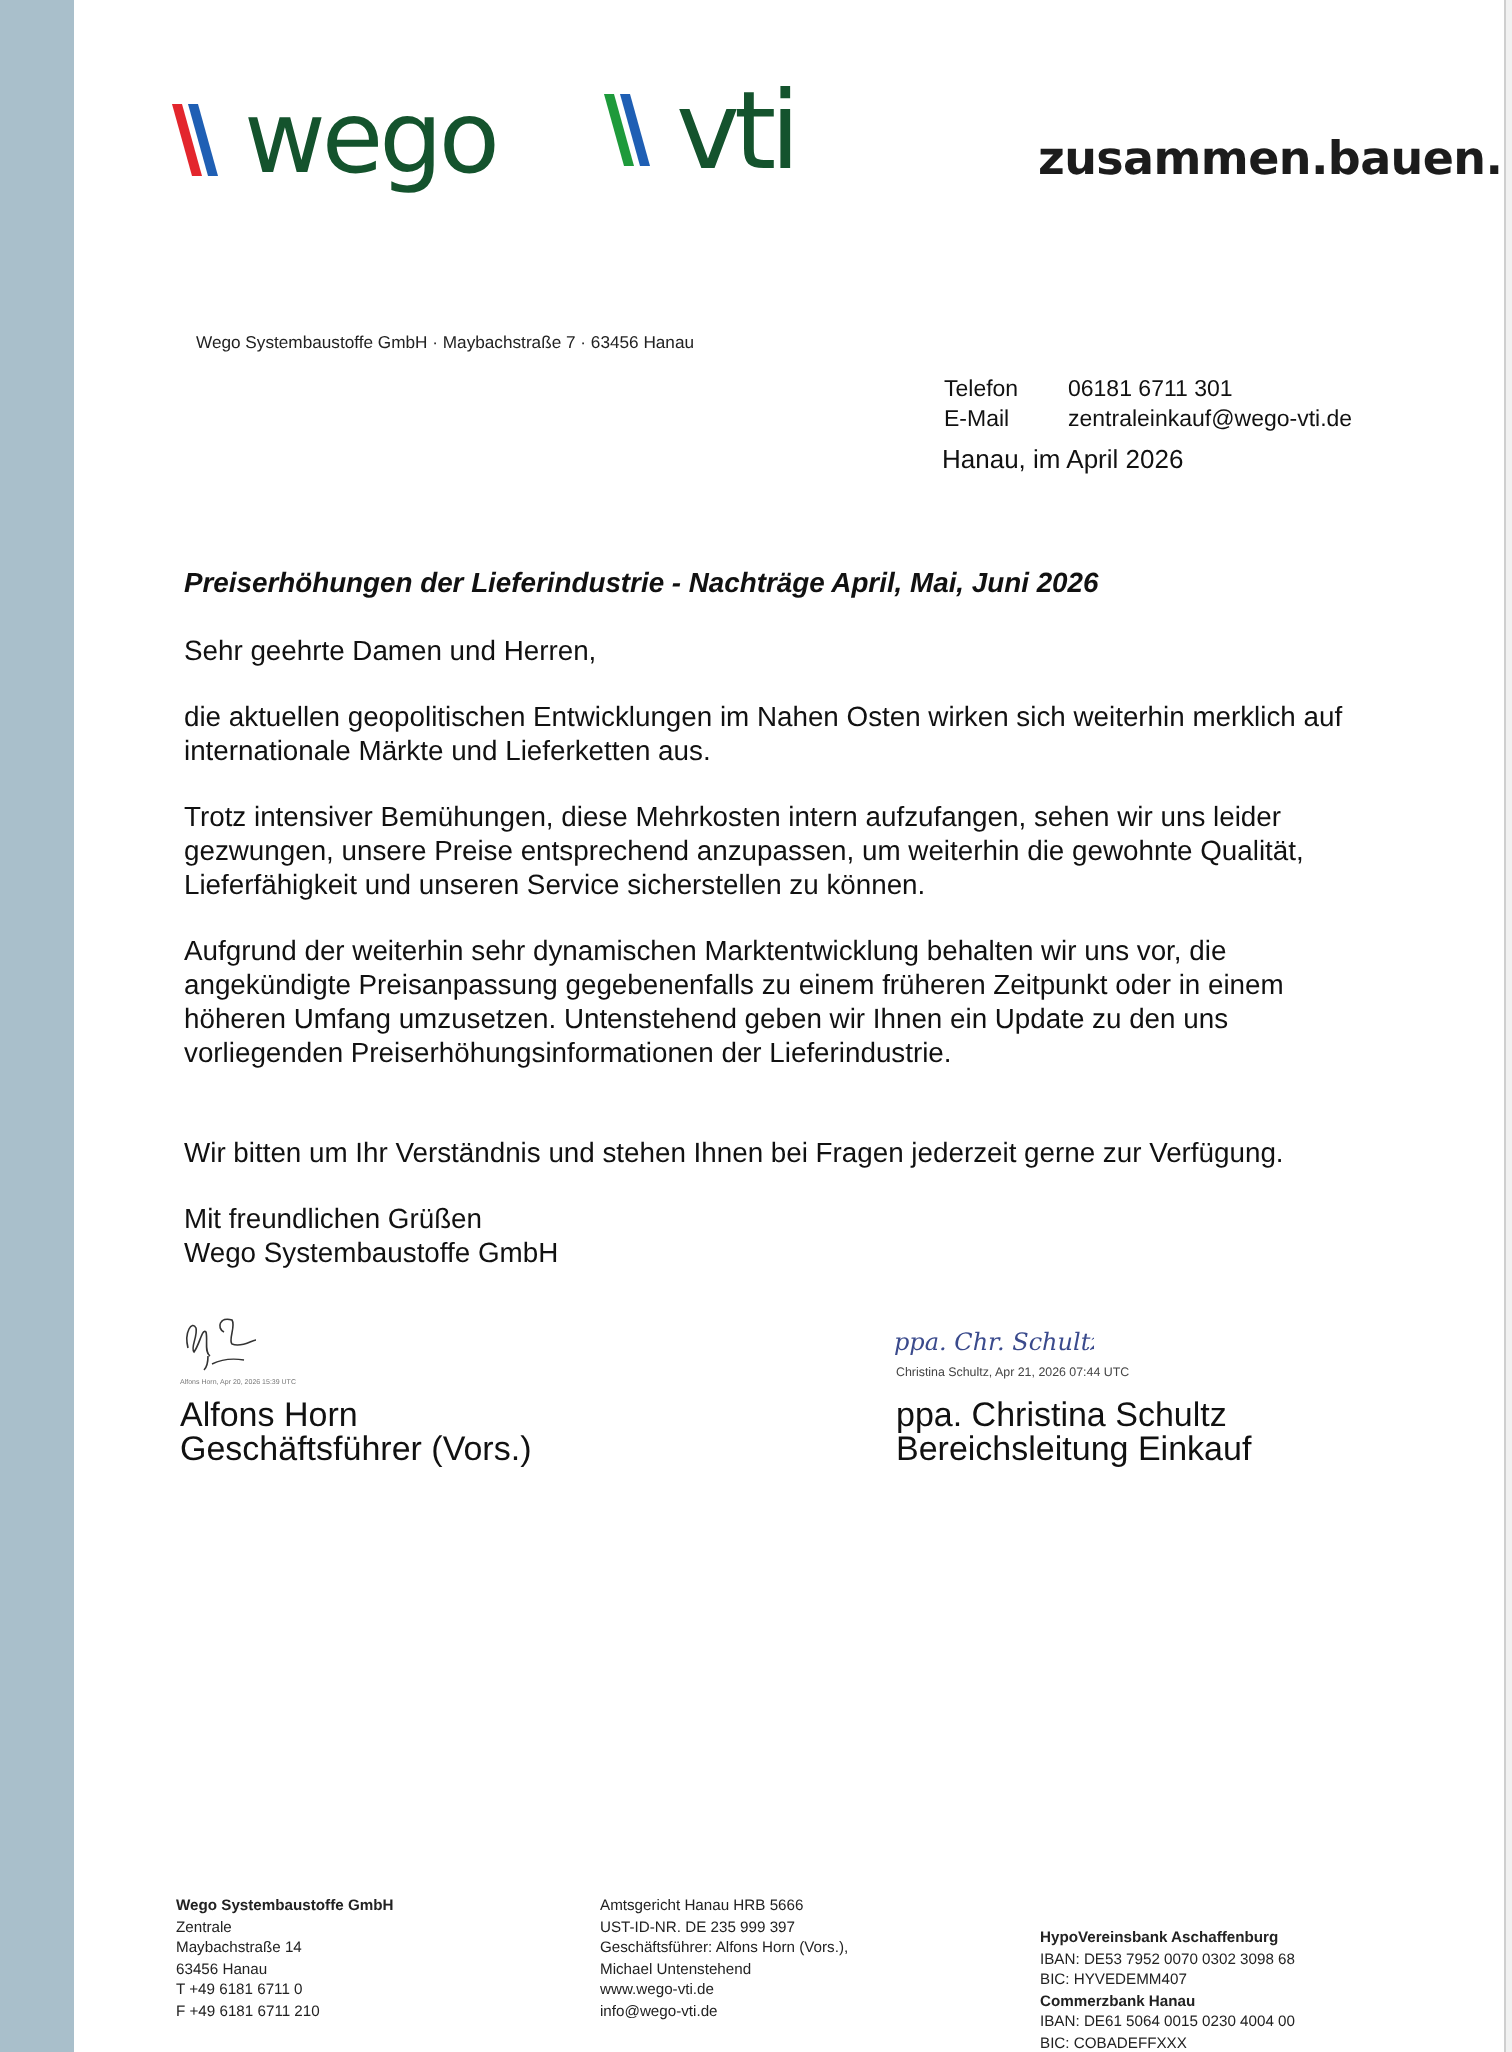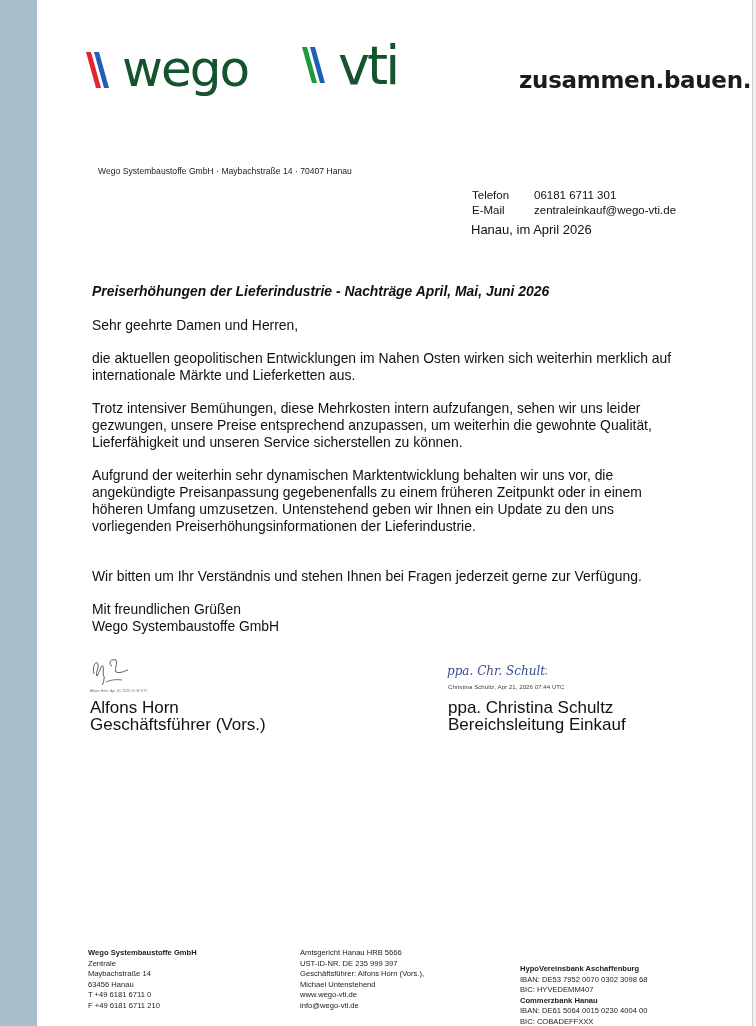--- a/index.html
+++ b/index.html
@@ -59,21 +59,21 @@
 <div class="logo-vti">
   <svg class="stripes" viewBox="0 0 34 40">
     <polygon points="0,2 5,2 15,38 10,38" fill="#1e9a3b"></polygon>
     <polygon points="8,2 13,2 23,38 18,38" fill="#1f5fb4"></polygon>
   </svg>
   <span class="logo-text">vti</span>
 </div>
 
 <div class="tagline">zusammen.bauen.</div>
 
-<div class="sender-line">Wego Systembaustoffe GmbH · Maybachstraße 14 · 70407 Hanau</div>
+<div class="sender-line">Wego Systembaustoffe GmbH · Maybachstraße 7 · 63456 Hanau</div>
 
 <div class="contact">
   <div class="row">
     <span class="lbl">Telefon</span>
     <span>06181 6711 301</span>
   </div>
   <div class="row">
     <span class="lbl">E-Mail</span>
     <span>zentraleinkauf@wego-vti.de</span>
   </div>

